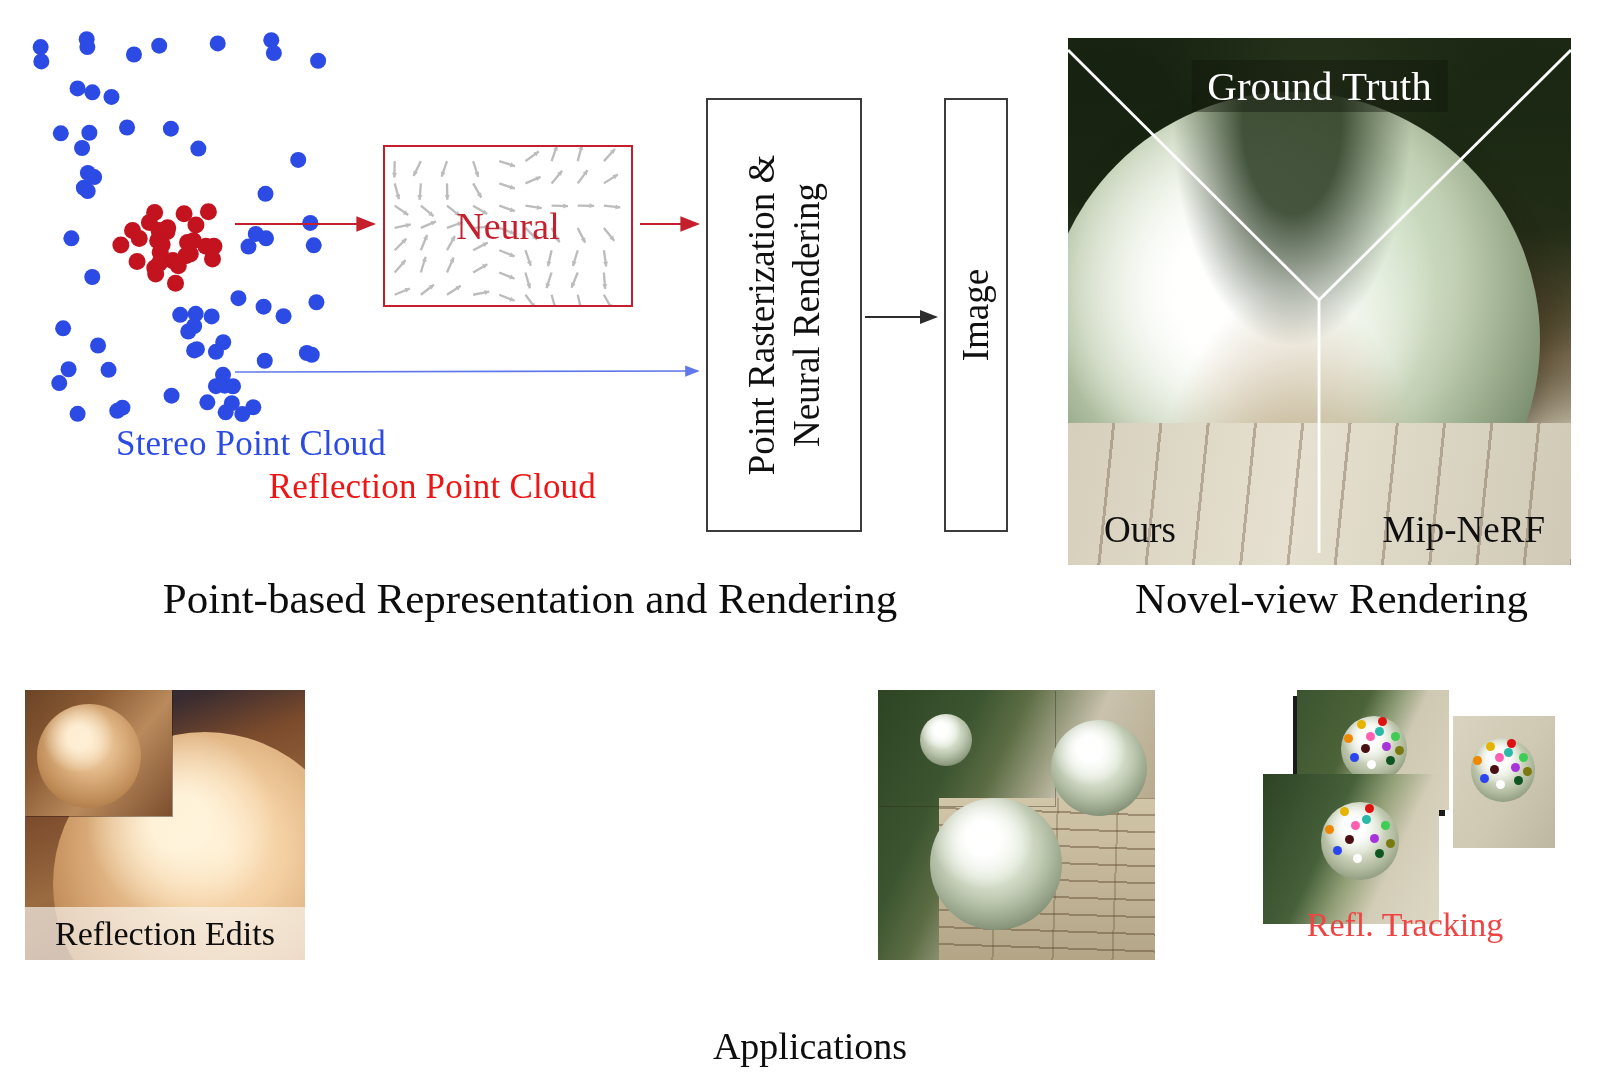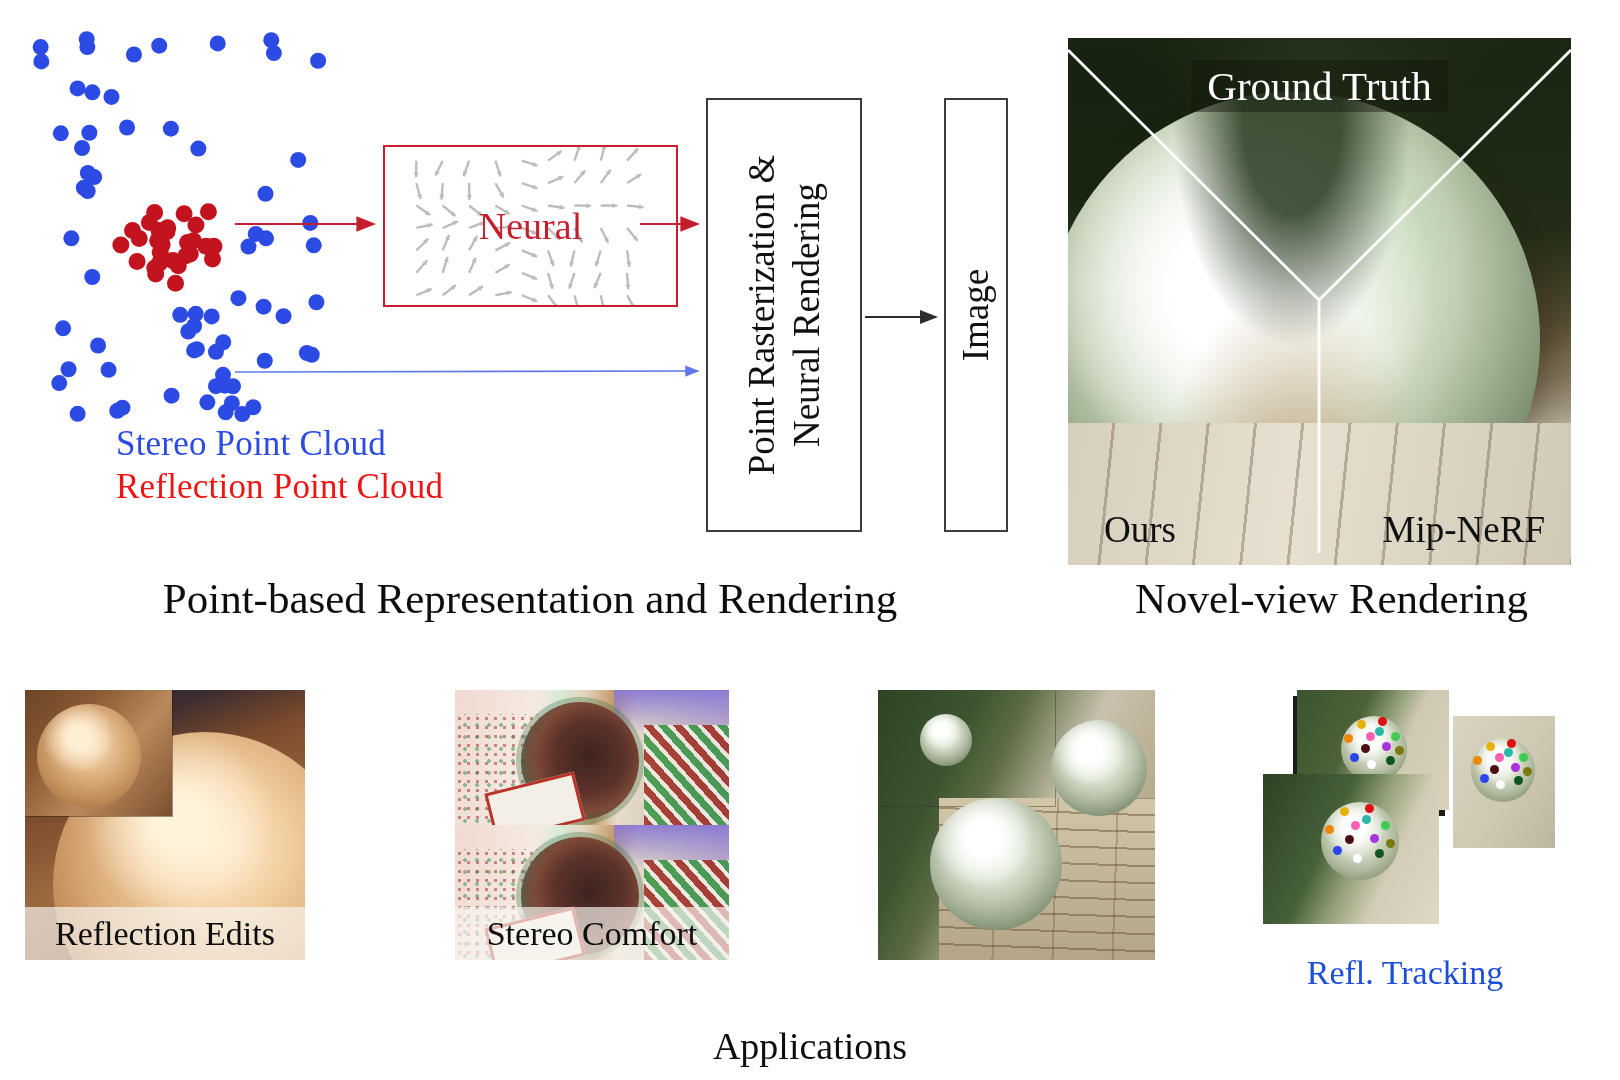--- a/index.html
+++ b/index.html
@@ -14,25 +14,25 @@
   .canvas{
     position:relative;width:1620px;height:1080px;background:#fff;overflow:hidden;
     font-family:"Liberation Serif", serif;color:var(--ink);
   }
   .abs{position:absolute;}
 
   
   #pc-svg{left:28px;top:30px;width:305px;height:395px;}
   .pc-label{left:116px;width:480px;font-size:35px;line-height:1.24;letter-spacing:.2px;}
   .pc-label.primary{top:422px;color:var(--blue);}
-  .pc-label.reflection{top:465px;color:var(--label-red);}
+  .pc-label.reflection{top:465px;color:var(--label-red);text-align:right;}
 
   
   .warp-box{
-    left:383px;top:145px;width:295px;height:162px;border:2px solid var(--warp-red);
+    left:383px;top:145px;width:250px;height:162px;border:2px solid var(--warp-red);
     box-sizing:border-box;overflow:hidden;
   }
   #field-svg{position:absolute;left:0;top:0;width:100%;height:100%;}
   .warp-text{
     position:absolute;left:0;top:50%;width:100%;transform:translateY(-50%);
     text-align:center;color:var(--warp-red);font-size:38px;line-height:1.28;
   }
   .outline-box{border:2px solid #3c3c3c;box-sizing:border-box;background:#fff;}
   .raster-box{left:706px;top:98px;width:156px;height:434px;}
   .image-box{left:944px;top:98px;width:64px;height:434px;}
@@ -165,21 +165,21 @@
     background:linear-gradient(120deg,#d9d3c0 0%,#cfc8b2 55%,#bdb6a0 100%);}
   .t4 .p3{left:8px;top:84px;width:176px;height:150px;
     background:linear-gradient(115deg,#2d4224 0%,#46603a 38%,#93a077 54%,#d3cdb8 70%,#ddd8c4 100%);}
   .track-sphere{position:absolute;border-radius:50%;
     background:
       radial-gradient(circle at 42% 32%, rgba(255,255,255,.95) 0 16%, rgba(255,255,255,0) 44%),
       radial-gradient(circle at 48% 40%, #eef2e8 0%, #d6ddc9 34%, #b2bca0 58%, #8b977a 80%, #6a755b 100%);}
   .t4 .p1 .track-sphere{left:44px;top:26px;width:66px;height:66px;}
   .t4 .p2 .track-sphere{left:18px;top:22px;width:64px;height:64px;}
   .t4 .p3 .track-sphere{left:58px;top:28px;width:78px;height:78px;}
-  .t4-label{left:1255px;top:906px;width:300px;text-align:center;font-size:34px;color:#1d4ed8;white-space:nowrap;margin-top:48px;}
+  .t4-label{left:1255px;top:906px;width:300px;text-align:center;font-size:34px;color:#ef4444;white-space:nowrap;}
 
   .dot{position:absolute;width:9px;height:9px;border-radius:50%;}
 </style>
 </head>
 <body>
 
 <div class="canvas">
 
   <svg id="pc-svg" class="abs" viewBox="0 0 305 395">
       <circle cx="13.33585464861244" cy="31.420221363194287" r="8" fill="#2b4be4"></circle>
@@ -462,39 +462,20 @@
   <div class="abs tile t1">
     <div class="sphere-main"></div>
     <div class="inset">
       <div class="sphere-s"></div>
     </div>
     <div class="strip">
       <span class="tile-label">Reflection Edits</span>
     </div>
   </div>
 
-  <div class="abs tile t2">
-    <div class="half top">
-      <div class="speckle"></div>
-      <div class="purple"></div>
-      <div class="houses"></div>
-      <div class="horn"></div>
-      <div class="poster"></div>
-    </div>
-    <div class="half bot">
-      <div class="speckle"></div>
-      <div class="purple"></div>
-      <div class="houses"></div>
-      <div class="horn"></div>
-      <div class="poster"></div>
-    </div>
-    <div class="strip">
-      <span class="tile-label">Stereo Comfort</span>
-    </div>
-  </div>
 
   <div class="abs tile t3">
     <div class="crates"></div>
     <div class="inset">
       <div class="chrome s-inset"></div>
     </div>
     <div class="chrome s-right"></div>
     <div class="chrome s-main"></div>
   </div>
 

